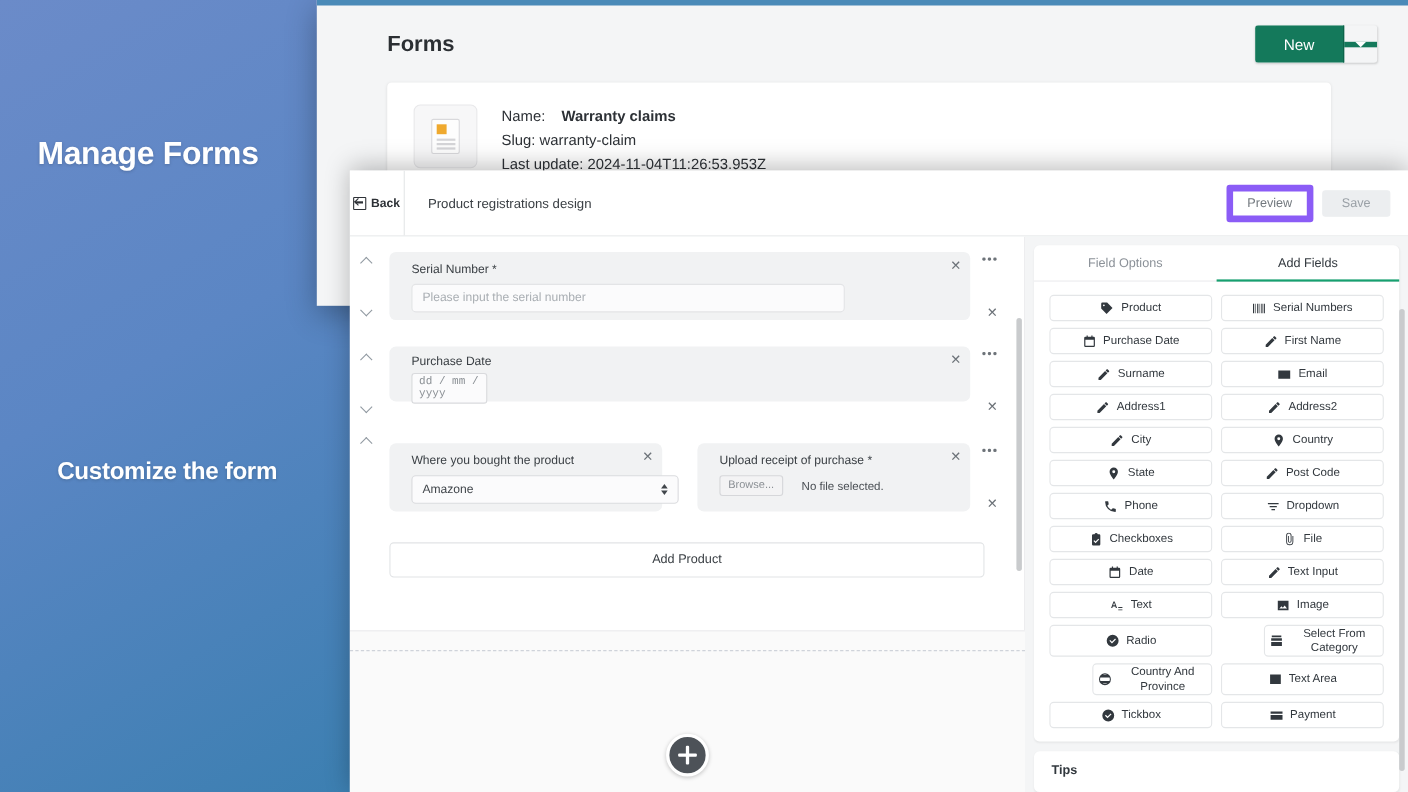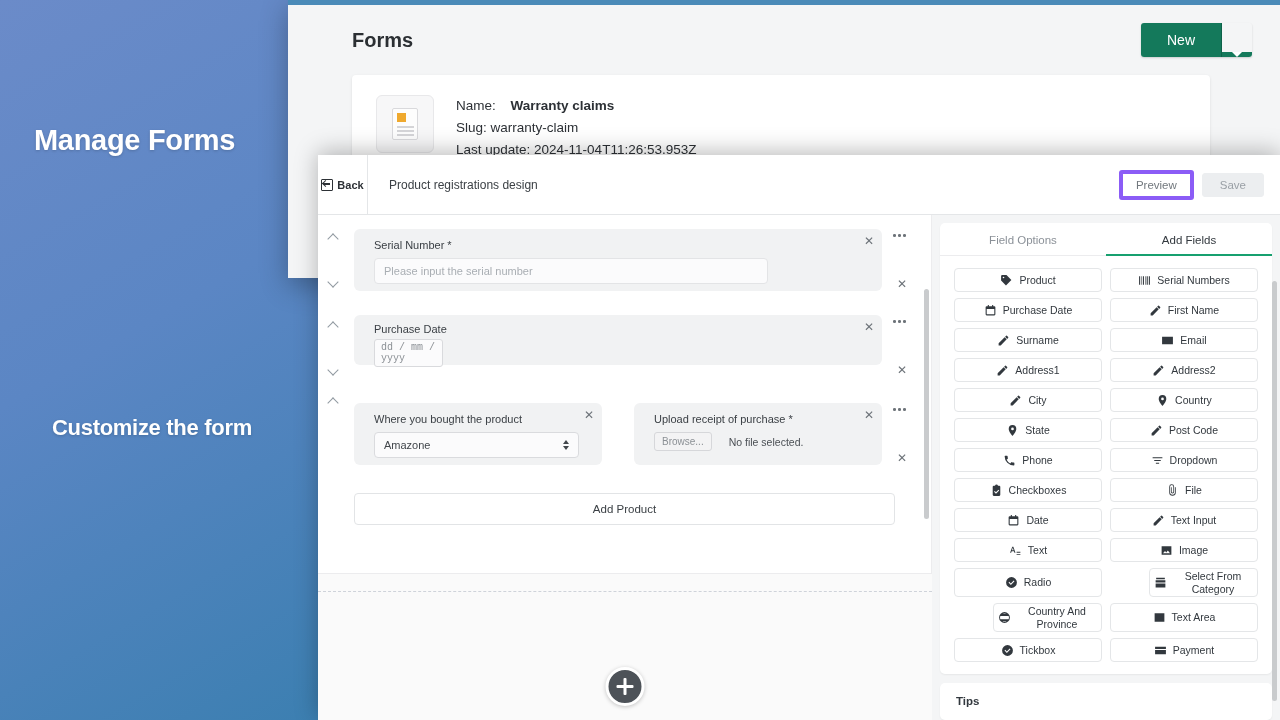--- a/index.html
+++ b/index.html
@@ -33,21 +33,21 @@
   }
   .forms-window .topstrip {
     height: 5px; background: #4a8ab8; width: 100%;
   }
   .forms-header {
     display: flex; align-items: center; justify-content: space-between;
     padding: 18px 28px 0 64px;
   }
   .forms-title { font-size: 20px; font-weight: bold; color: #2b2f33; }
 
-  .new-group { display: flex; align-items: flex-end; border-radius: 3px; overflow: hidden;
+  .new-group { display: flex; align-items: center; border-radius: 3px; overflow: hidden;
                box-shadow: 0 1px 2px rgba(0,0,0,0.16); }
   .btn-new {
     background: #14795b; color: #fff; font-size: 14px;
     padding: 8px 26px; border: none; cursor: pointer;
     border-right: 1px solid #0d6249; line-height: 18px;
   }
   .btn-new-caret {
     background: #14795b; color: #fff; width: 30px; border: none; cursor: pointer;
     display: flex; align-items: center; justify-content: center;
   }
@@ -96,21 +96,21 @@
                position: relative; flex: 0 0 auto; }
   .back-icon::after { content: ""; position: absolute; left: 1px; top: 3.6px;
                width: 7px; height: 1.6px; background: #2d3136; }
   .back-icon::before { content: ""; position: absolute; left: 1px; top: 1.4px;
                width: 4px; height: 4px; border-left: 1.6px solid #2d3136;
                border-bottom: 1.6px solid #2d3136; transform: rotate(45deg); }
   .doc-name { flex: 1; display: flex; align-items: center; padding-left: 21px;
               font-size: 12px; color: #3b4045; }
   .toolbar-actions { display: flex; align-items: center; gap: 8px; padding-right: 16px; }
   .btn-preview { font-size: 11.5px; color: #72787e; background: #fff;
-                 border: 4px solid #8b5cf6; border-radius: 3px; padding: 5px 13px; cursor: pointer; }
+                 border: 6px solid #8b5cf6; border-radius: 3px; padding: 5px 13px; cursor: pointer; }
   .btn-save { font-size: 11.5px; color: #9aa0a6; background: #eceef0;
               border: 1px solid #eceef0; border-radius: 3px; padding: 5px 17px; cursor: pointer; }
 
   .editor-body { flex: 1; display: flex; background: #f4f5f6; overflow: hidden; }
 
   
   .canvas-wrap { position: relative; width: 614px; flex: 0 0 auto;
                  display: flex; flex-direction: column; overflow: hidden; }
   .canvas {
     background: #ffffff; margin: 0; flex: 0 0 auto; height: 358px;
@@ -159,21 +159,21 @@
     background: #fbfbfc; border: 1px solid #e3e4e6; border-radius: 4px;
     font-size: 11px; color: #a9aeb3; padding: 6px 9px; width: 394px;
   }
   .fdate {
     background: #fbfbfc; border: 1px solid #d9dadd; border-radius: 3px;
     font-size: 10px; color: #8b9095; padding: 2px 6px; width: 69px;
     font-family: "Liberation Mono", monospace;
   }
   .fselect {
     background: #fbfbfc; border: 1px solid #dadbde; border-radius: 4px;
-    font-size: 11px; color: #41464b; padding: 6px 9px; width: 205px;
+    font-size: 11px; color: #41464b; padding: 6px 9px; width: 243px;
     display: flex; align-items: center; justify-content: space-between;
   }
   .spin { display: flex; flex-direction: column; gap: 2px; }
   .spin i { display: block; width: 0; height: 0; border-left: 3.2px solid transparent;
             border-right: 3.2px solid transparent; }
   .spin .u { border-bottom: 4px solid #41464b; }
   .spin .d { border-top: 4px solid #41464b; }
 
   .filerow { display: flex; align-items: center; gap: 17px; }
   .browse-btn { background: #f3f3f4; border: 1px solid #d6d7da; border-radius: 3px;

